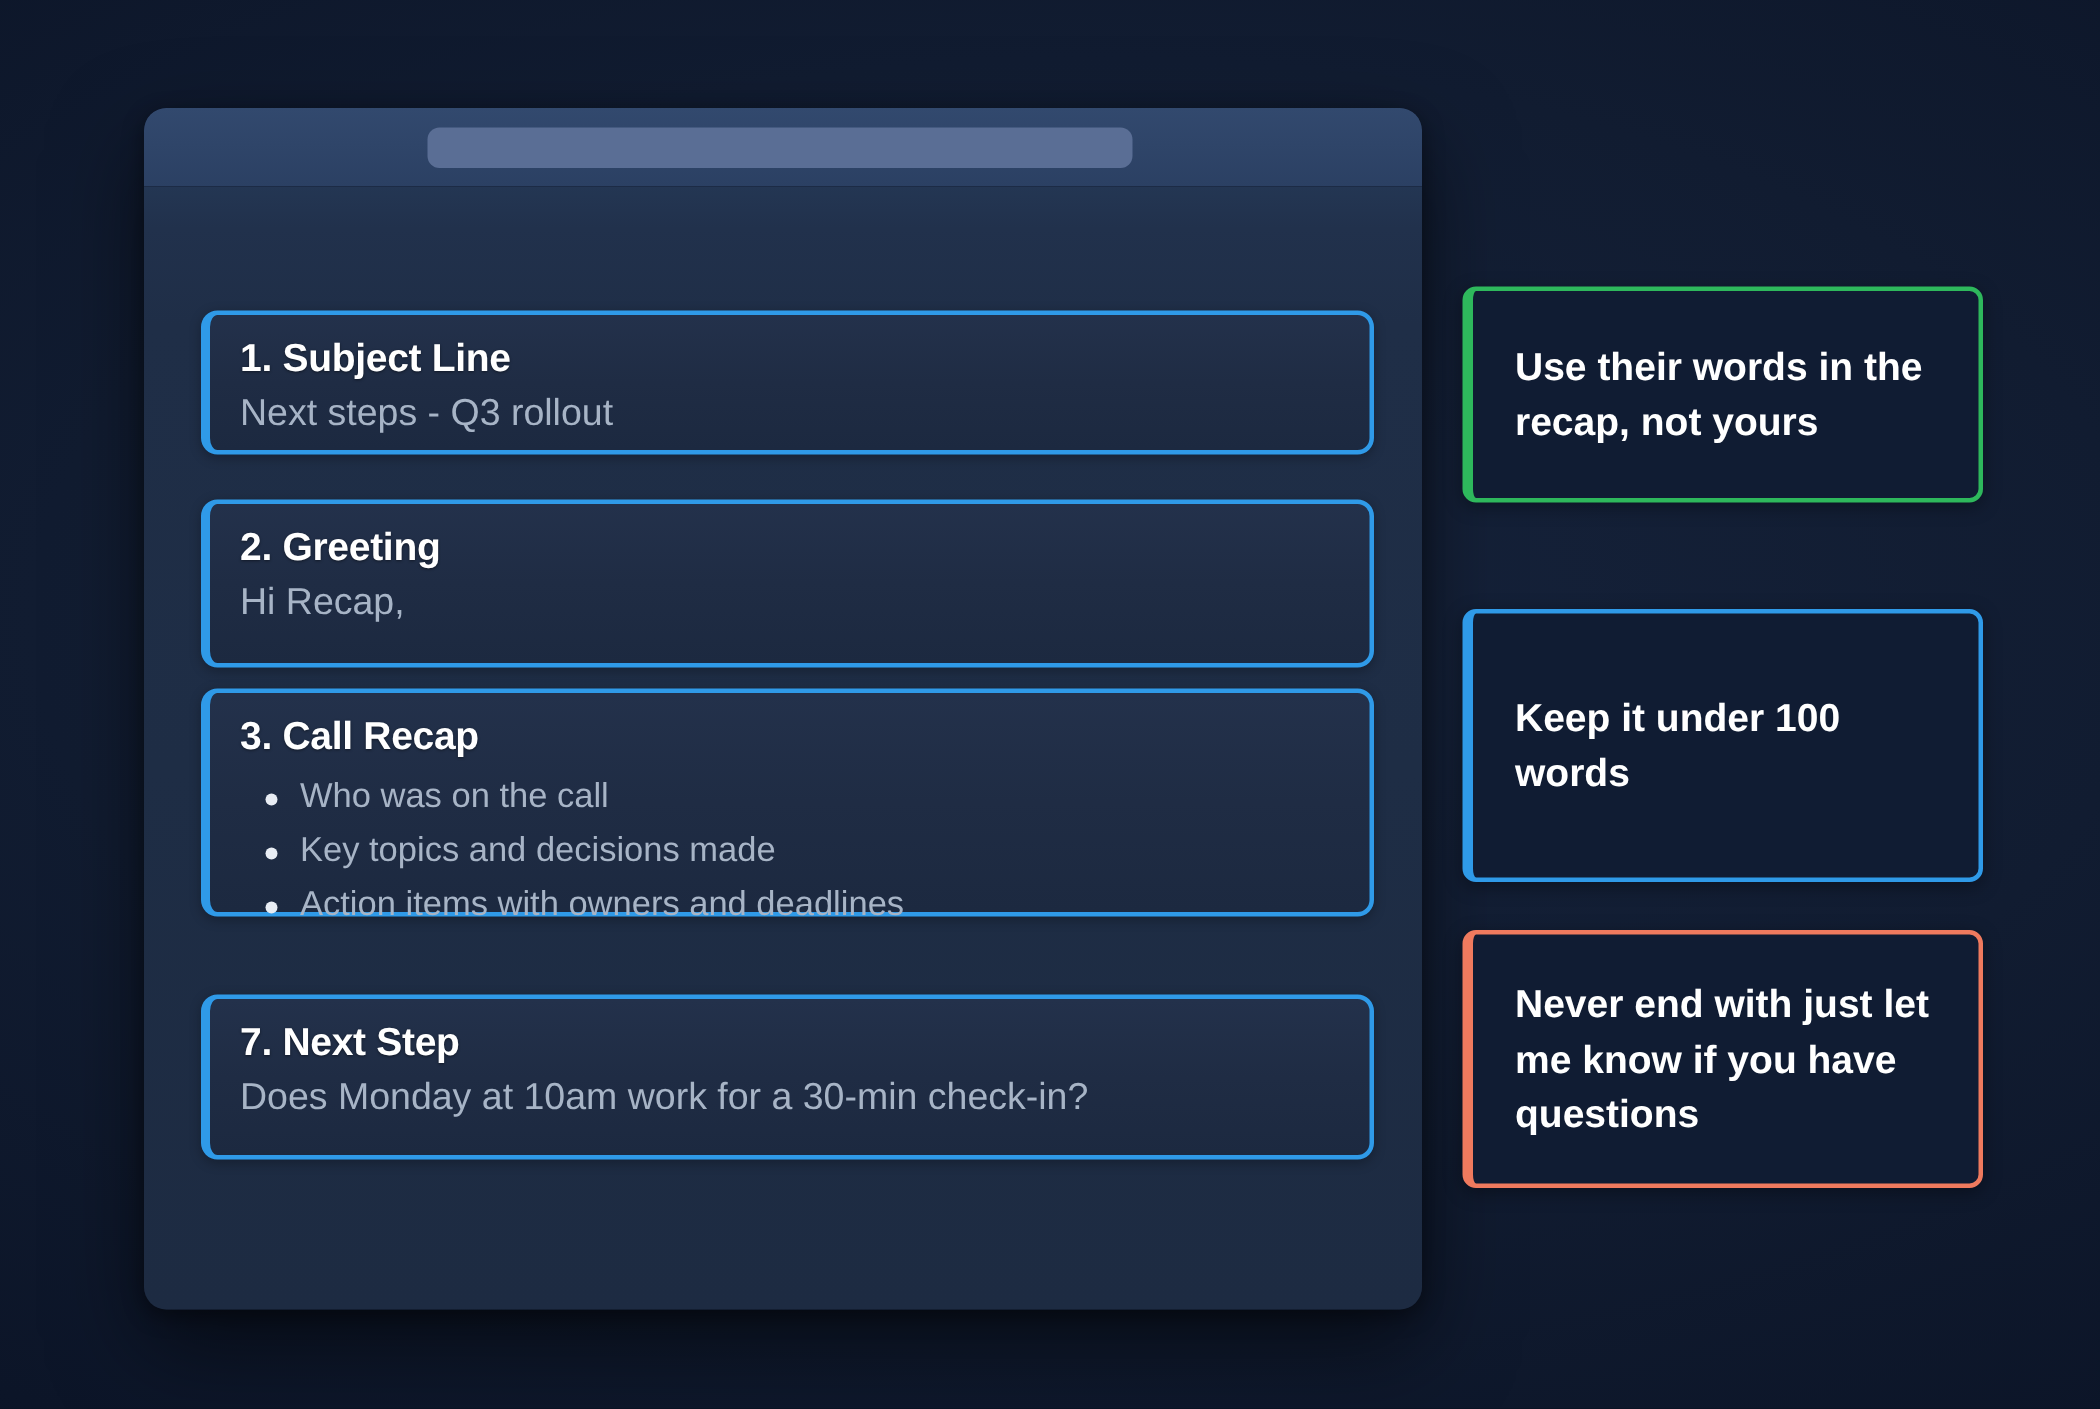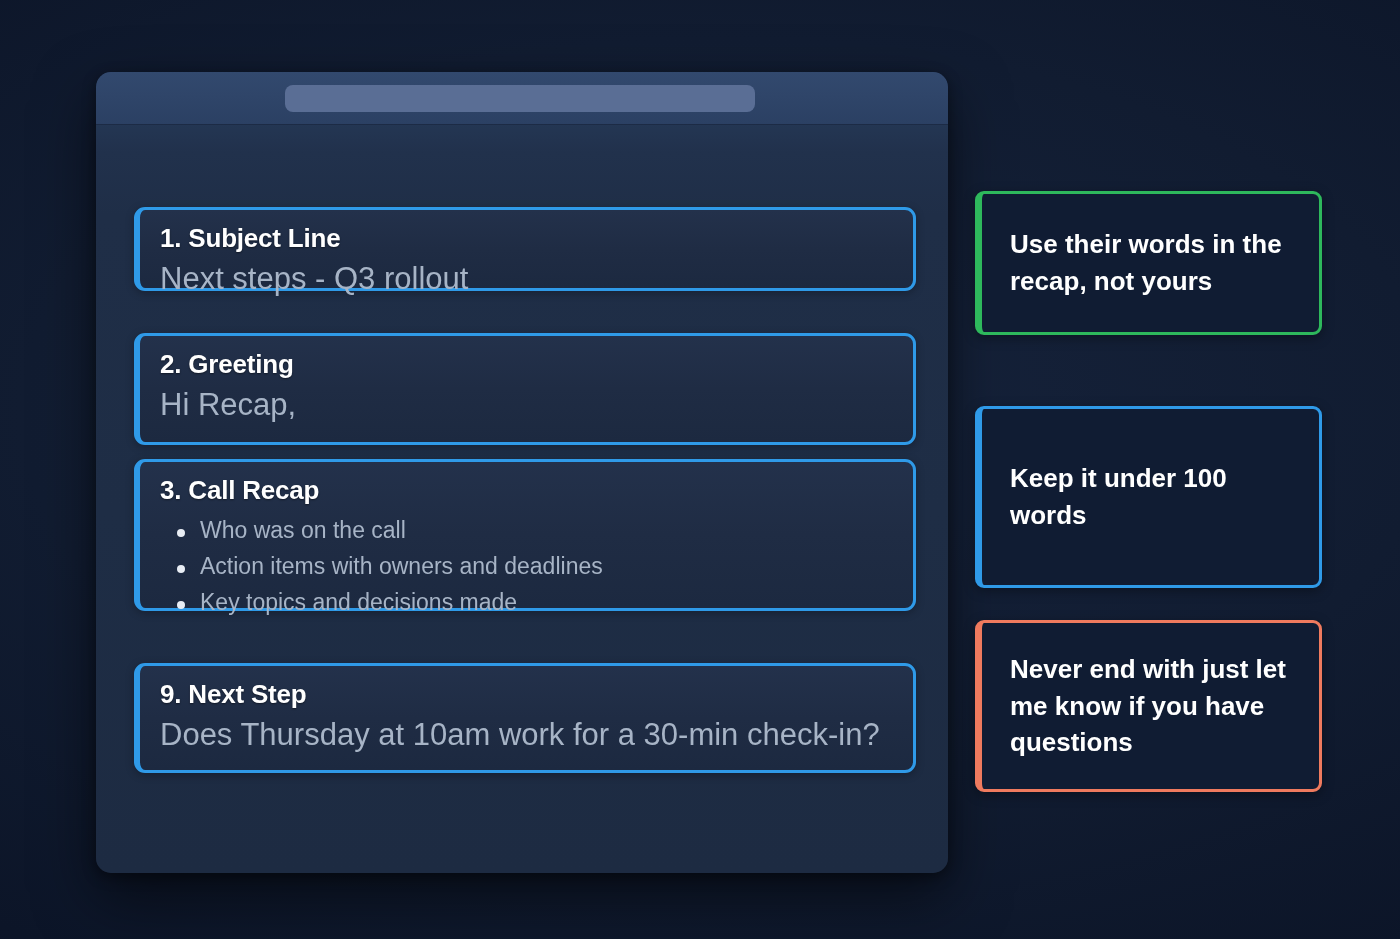--- a/index.html
+++ b/index.html
@@ -89,21 +89,21 @@
     font-size: 26px;
     font-weight: bold;
     line-height: 1.12;
     letter-spacing: -0.2px;
     text-shadow: 0 1px 2px rgba(0,0,0,0.45);
     white-space: nowrap;
   }
 
   .card-sub {
     color: #a7b4c6;
-    font-size: 31px;
+    font-size: 25px;
     font-weight: normal;
     line-height: 1.2;
     margin-top: 7px;
     white-space: nowrap;
   }
 
   .card-bullets {
     list-style: none;
     margin: 8px 0 0 0;
     padding: 0;
@@ -120,21 +120,21 @@
     position: absolute;
     left: 17px;
     top: 16px;
     width: 8px;
     height: 8px;
     border-radius: 50%;
     background: #e8edf4;
   }
 
   
-  #card-1 { top: 82px;  height: 84px; }
+  #card-1 { top: 82px;  height: 96px; }
   #card-2 { top: 208px; height: 112px; }
   #card-3 { top: 334px; height: 152px; }
   #card-4 { top: 538px; height: 110px; }
   #card-5 { top: 664px; height: 112px; }
 
   
   .callout {
     position: absolute;
     left: 975px;
     width: 347px;
@@ -184,32 +184,32 @@
 
       <div class="section-card" id="card-3" style="border-color: rgb(47, 154, 232);">
         <div class="card-title">3. Call Recap</div>
         <ul class="card-bullets">
           <li>
             <span class="bullet-dot"></span>
             <span>Who was on the call</span>
           </li>
           <li>
             <span class="bullet-dot"></span>
-            <span>Action items with owners and deadlines</span>
+            <span>Key topics and decisions made</span>
           </li>
           <li>
             <span class="bullet-dot"></span>
-            <span>Key topics and decisions made</span>
+            <span>Action items with owners and deadlines</span>
           </li>
         </ul>
       </div>
 
       <div class="section-card" id="card-4" style="border-color: rgb(47, 154, 232);">
-        <div class="card-title">9. Next Step</div>
-        <div class="card-sub">Does Thursday at 10am work for a 30-min check-in?</div>
+        <div class="card-title">7. Next Step</div>
+        <div class="card-sub">Does Monday at 10am work for a 30-min check-in?</div>
       </div>
 
 
     </div>
   </div>
 
   <div class="callout" id="callout-1" style="border-color: rgb(46, 184, 92);">
     <div class="callout-text">Use their words in the recap, not yours</div>
   </div>
 

